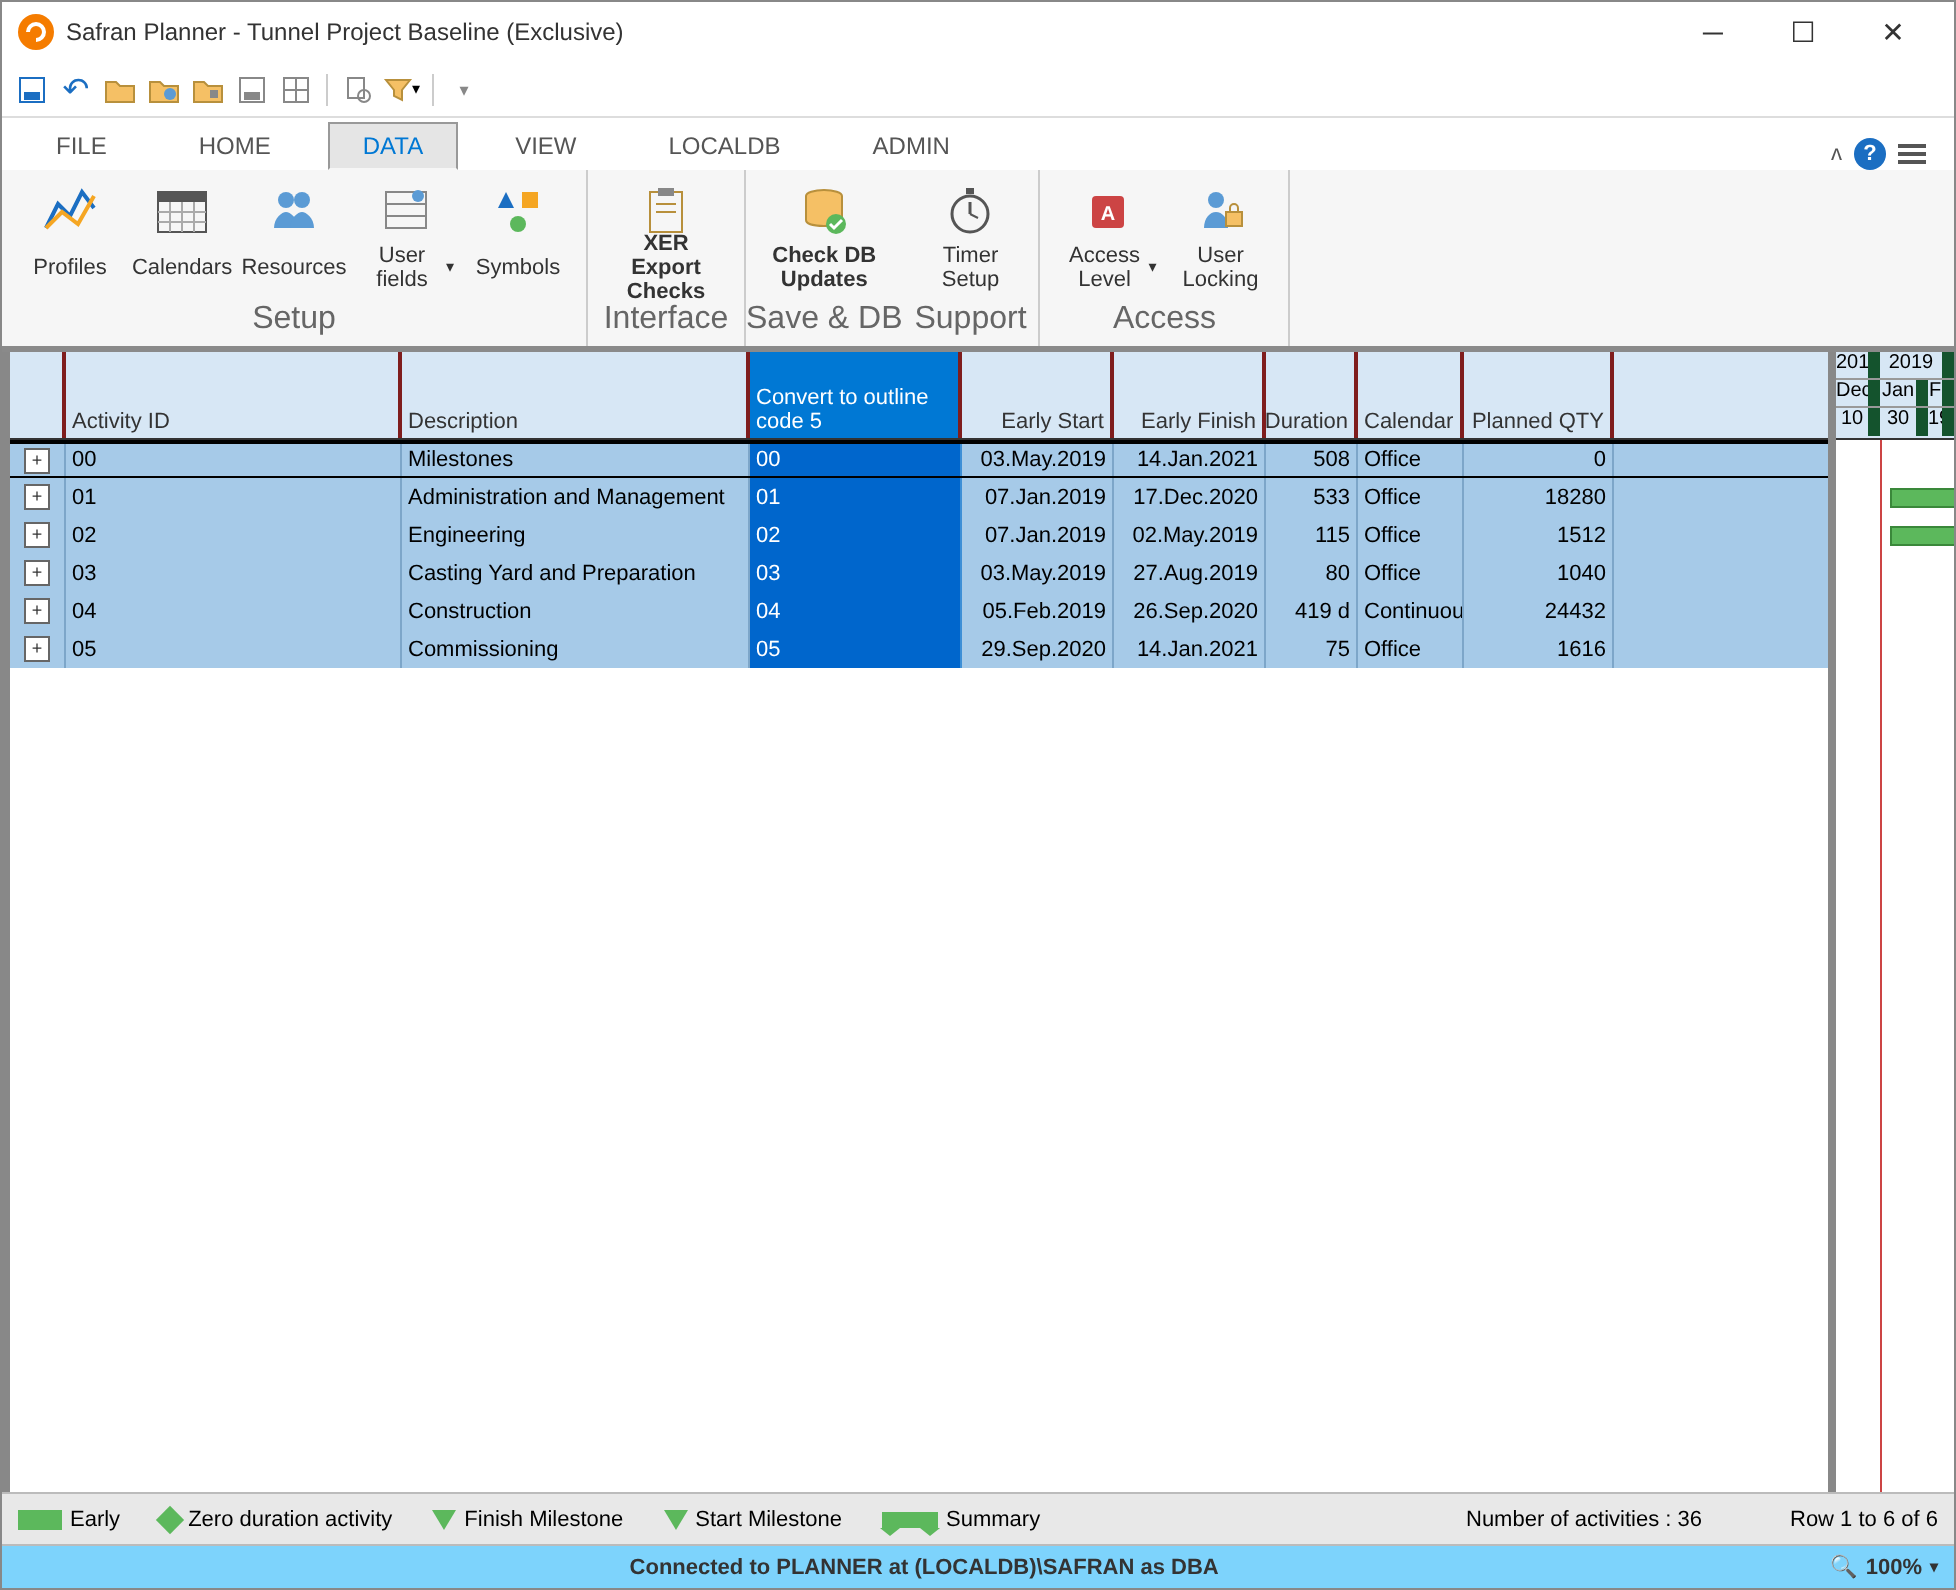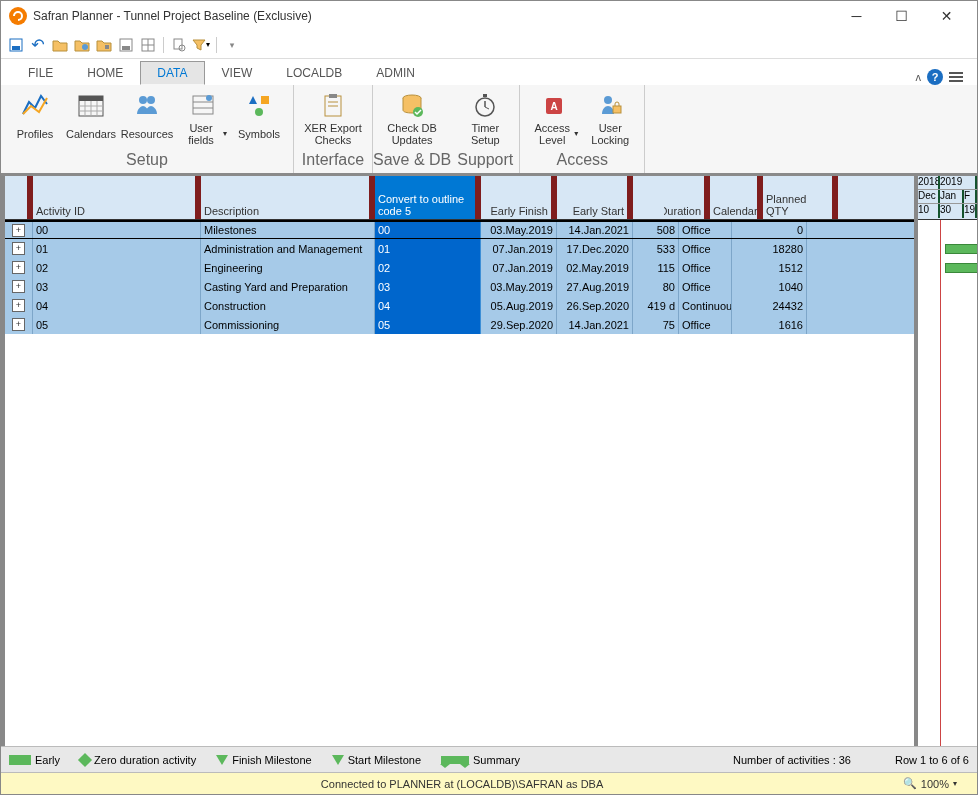--- a/index.html
+++ b/index.html
@@ -3,71 +3,71 @@
 <meta charset="utf-8">
 <style>
 * { box-sizing: border-box; margin: 0; padding: 0; font-family: 'Segoe UI', Tahoma, sans-serif; }
 body { background: #f0f0f0; width: 978px; height: 795px; overflow: hidden; display:flex; flex-direction:column; border:1px solid #888;}
 .titlebar { height: 30px; display: flex; align-items: center; background: #fff; padding: 0 8px; }
 .titlebar .logo { width:18px; height:18px; background: #f57c00; border-radius:50%; margin-right:6px; display:flex; align-items:center; justify-content:center; color:white; font-weight:bold; font-size:11px;}
 .titlebar .title { font-size: 12px; flex:1; color:#333; }
 .titlebar .winbtn { width:45px; height:28px; display:flex; align-items:center; justify-content:center; color:#333; font-size:14px; cursor:pointer;}
 .qat { height: 28px; background:#fff; border-bottom:1px solid #ddd; display:flex; align-items:center; padding:0 6px; gap:4px;}
 .qat .qicon { width:18px; height:18px; display:flex; align-items:center; justify-content:center; font-size:13px; cursor:pointer;}
-.tabs { height: 26px; background:#fff; display:flex; align-items:flex-end; padding:0 10px; gap:0;}
+.tabs { height: 26px; background:#fff; display:flex; align-items:flex-end; padding:0 10px; gap:12px;}
 .tab { padding: 4px 16px; font-size: 12px; color:#555; cursor:pointer; border:1px solid transparent;}
 .tab.active { color:#0078d4; border:1px solid #999; border-bottom:1px solid #f6f6f6; background:#e5e5e5;}
 .tabs .tab-right { margin-left:auto; display:flex; align-items:center; gap:6px; padding-right:4px;}
 .tabs .tab-right .caret { font-size:11px; color:#555;}
 .tabs .help-circle { width:16px; height:16px; border-radius:50%; background:#1b6ec2; color:white; font-size:11px; font-weight:bold; display:flex;align-items:center;justify-content:center;}
 .tabs .ham { display:flex; flex-direction:column; gap:2px;}
 .tabs .ham span { width:14px; height:2px; background:#555;}
 
 .ribbon { background:#f6f6f6; border-bottom:2px solid #8a8a8a; display:flex;}
 .ribbon-group { border-right:1px solid #ccc; padding:4px 0 2px; display:flex; flex-direction:column; align-items:center;}
 .ribbon-items { display:flex; padding:0 6px;}
 .ribbon-item { display:flex; flex-direction:column; align-items:center; width:56px; padding:2px 4px; cursor:pointer; font-size:11px; color:#333;}
-.ribbon-item.wide { width:66px;}
+.ribbon-item.wide { width:66px;font-weight:bold;}
 .ribbon-item .ri-icon { width:28px; height:28px; margin-bottom:2px; display:flex; align-items:center; justify-content:center;}
 .ribbon-item .ri-label { text-align:center; line-height:1.1; height:26px; display:flex; align-items:center; justify-content:center;}
 .ribbon-group-label { font-size:16px; color:#666; padding:2px 0; width:100%; text-align:center;}
 
 .main { flex:1; display:flex; background:white; overflow:hidden; border-top:1px solid #8a8a8a;}
 .grid { flex:1; display:flex; flex-direction:column; border-right:4px solid #888;}
 .grid-header { display:flex; height:44px; background:#d7e7f5; border-bottom:1px solid #333;}
-.gh-cell { border-right:6px solid #7f1d1d; font-size:11px; color:#333; display:flex; align-items:flex-end; padding:2px 3px; overflow:hidden;}
+.gh-cell { border-right:2px solid #7f1d1d; font-size:11px; color:#333; display:flex; align-items:flex-end; padding:2px 3px; overflow:hidden;}
 .gh-cell.highlight { background:#0078d4; color:white;}
 .gh-cell.r { justify-content:flex-end;}
 .grid-body { flex:1; background:white;}
 .grow { display:flex; height:19px; background:#a6cae8; font-size:11px; color:#000; align-items:center;}
 .grow.first { border-top:2px solid #000; border-bottom:1px solid #000; font-weight:normal;}
 .grow .gc { border-right:1px solid #7da6c9; height:100%; display:flex; align-items:center; padding:0 3px; overflow:hidden; white-space:nowrap;}
 .grow .gc.hl { background:#0066cc; color:white; border-right:1px solid #3d8fd6;}
 .grow .gc.r { justify-content:flex-end;}
 .grow .expander { width:13px; height:13px; border:1px solid #666; background:white; margin:0 4px; display:flex; align-items:center; justify-content:center; font-size:9px; line-height:1; color:#333; cursor:pointer;}
 
 .gantt { width:59px; display:flex; flex-direction:column; background:#fafafa;}
 .gantt-header { height:44px; background:#d7e7f5; border-bottom:1px solid #333; font-size:10px;}
 .gh-row { display:flex; height:14px; border-bottom:1px solid #999;}
-.gh-row span { border-right:2px solid #14532d; flex:1; text-align:left; overflow:hidden;}
+.gh-row span { border-right:6px solid #14532d; flex:1; text-align:center; overflow:hidden;}
 .gantt-body { flex:1; position:relative; background:white;}
 .gantt-body .vline { position:absolute; top:0; bottom:0; width:1px; background:#c44;}
 .gantt-body .gbar { position:absolute; height:10px; background:#5cb85c; border:1px solid #3a883a;}
 
 .legend { height:26px; background:#e8e8e8; border-top:1px solid #bbb; display:flex; align-items:center; padding:0 8px; font-size:11px; gap:20px;}
 .legend .lg { display:flex; align-items:center; gap:4px;}
 .legend .lg-swatch { width:22px; height:10px; background:#5cb85c;}
 .legend .lg-diamond { width:10px; height:10px; background:#5cb85c; transform:rotate(45deg);}
 .legend .lg-tri { width:0; height:0; border-left:6px solid transparent; border-right:6px solid transparent; border-top:10px solid #5cb85c;}
 .legend .lg-sum { width:28px; height:8px; background:#5cb85c; position:relative;}
 .legend .lg-sum:before, .legend .lg-sum:after { content:''; position:absolute; bottom:-4px; width:0;height:0; border-left:5px solid transparent;border-right:5px solid transparent;border-top:4px solid #5cb85c;}
 .legend .lg-sum:before { left:-1px;} .legend .lg-sum:after { right:-1px;}
 .legend .spacer { flex:1;}
 
-.status { height:22px; background:#fef9c3; border-top:1px solid #bbb; display:flex; align-items:center; padding:0 20px; font-size:11px; color:#333;}
+.status { height:22px; background:#7dd3fc; border-top:1px solid #bbb; display:flex; align-items:center; padding:0 8px; font-size:11px; color:#333;font-weight:bold;}
 .status .spacer { flex:1;}
 .status .zoom { display:flex; align-items:center; gap:4px;}
 .status .mag { color:#1b6ec2;}
 
 svg { overflow:visible;}
 </style>
 </head>
 <body>
 
 <div class="titlebar">
@@ -302,23 +302,23 @@
 </div>
 
 <div class="main">
   <div style="width:4px;background:#888;"></div>
   <div class="grid">
     <div class="grid-header">
       <div class="gh-cell" style="width:28px;"></div>
       <div class="gh-cell" style="width:168px;">Activity ID</div>
       <div class="gh-cell" style="width:174px;">Description</div>
       <div class="gh-cell highlight" style="width:106px;">Convert to outline code 5</div>
+      <div class="gh-cell r" style="width:76px;">Early Start</div>
       <div class="gh-cell r" style="width:76px;">Early Finish</div>
-      <div class="gh-cell r" style="width:76px;">Early Start</div>
-      <div class="gh-cell r" style="width:46px;margin-left:31px;">Duration</div>
+      <div class="gh-cell r" style="width:46px;">Duration</div>
       <div class="gh-cell" style="width:53px;">Calendar</div>
       <div class="gh-cell r" style="width:75px;">Planned QTY</div>
       <div class="gh-cell" style="flex:1;border-right:none;"></div>
     </div>
     <div class="grid-body" id="grid-body">
         <div class="grow first">
           <div class="gc" style="width:28px;justify-content:center;">
             <div class="expander">+</div>
           </div>
           <div class="gc" style="width:168px;">00</div>
@@ -373,21 +373,21 @@
           <div class="gc r" style="width:75px;">1040</div>
           <div class="gc" style="flex:1;border-right:none;"></div>
         </div>
         <div class="grow">
           <div class="gc" style="width:28px;justify-content:center;">
             <div class="expander">+</div>
           </div>
           <div class="gc" style="width:168px;">04</div>
           <div class="gc" style="width:174px;">Construction</div>
           <div class="gc hl" style="width:106px;">04</div>
-          <div class="gc r" style="width:76px;">05.Aug.2019</div>
+          <div class="gc r" style="width:76px;">05.Feb.2019</div>
           <div class="gc r" style="width:76px;">26.Sep.2020</div>
           <div class="gc r" style="width:46px;">419 d</div>
           <div class="gc" style="width:53px;">Continuou</div>
           <div class="gc r" style="width:75px;">24432</div>
           <div class="gc" style="flex:1;border-right:none;"></div>
         </div>
         <div class="grow">
           <div class="gc" style="width:28px;justify-content:center;">
             <div class="expander">+</div>
           </div>

